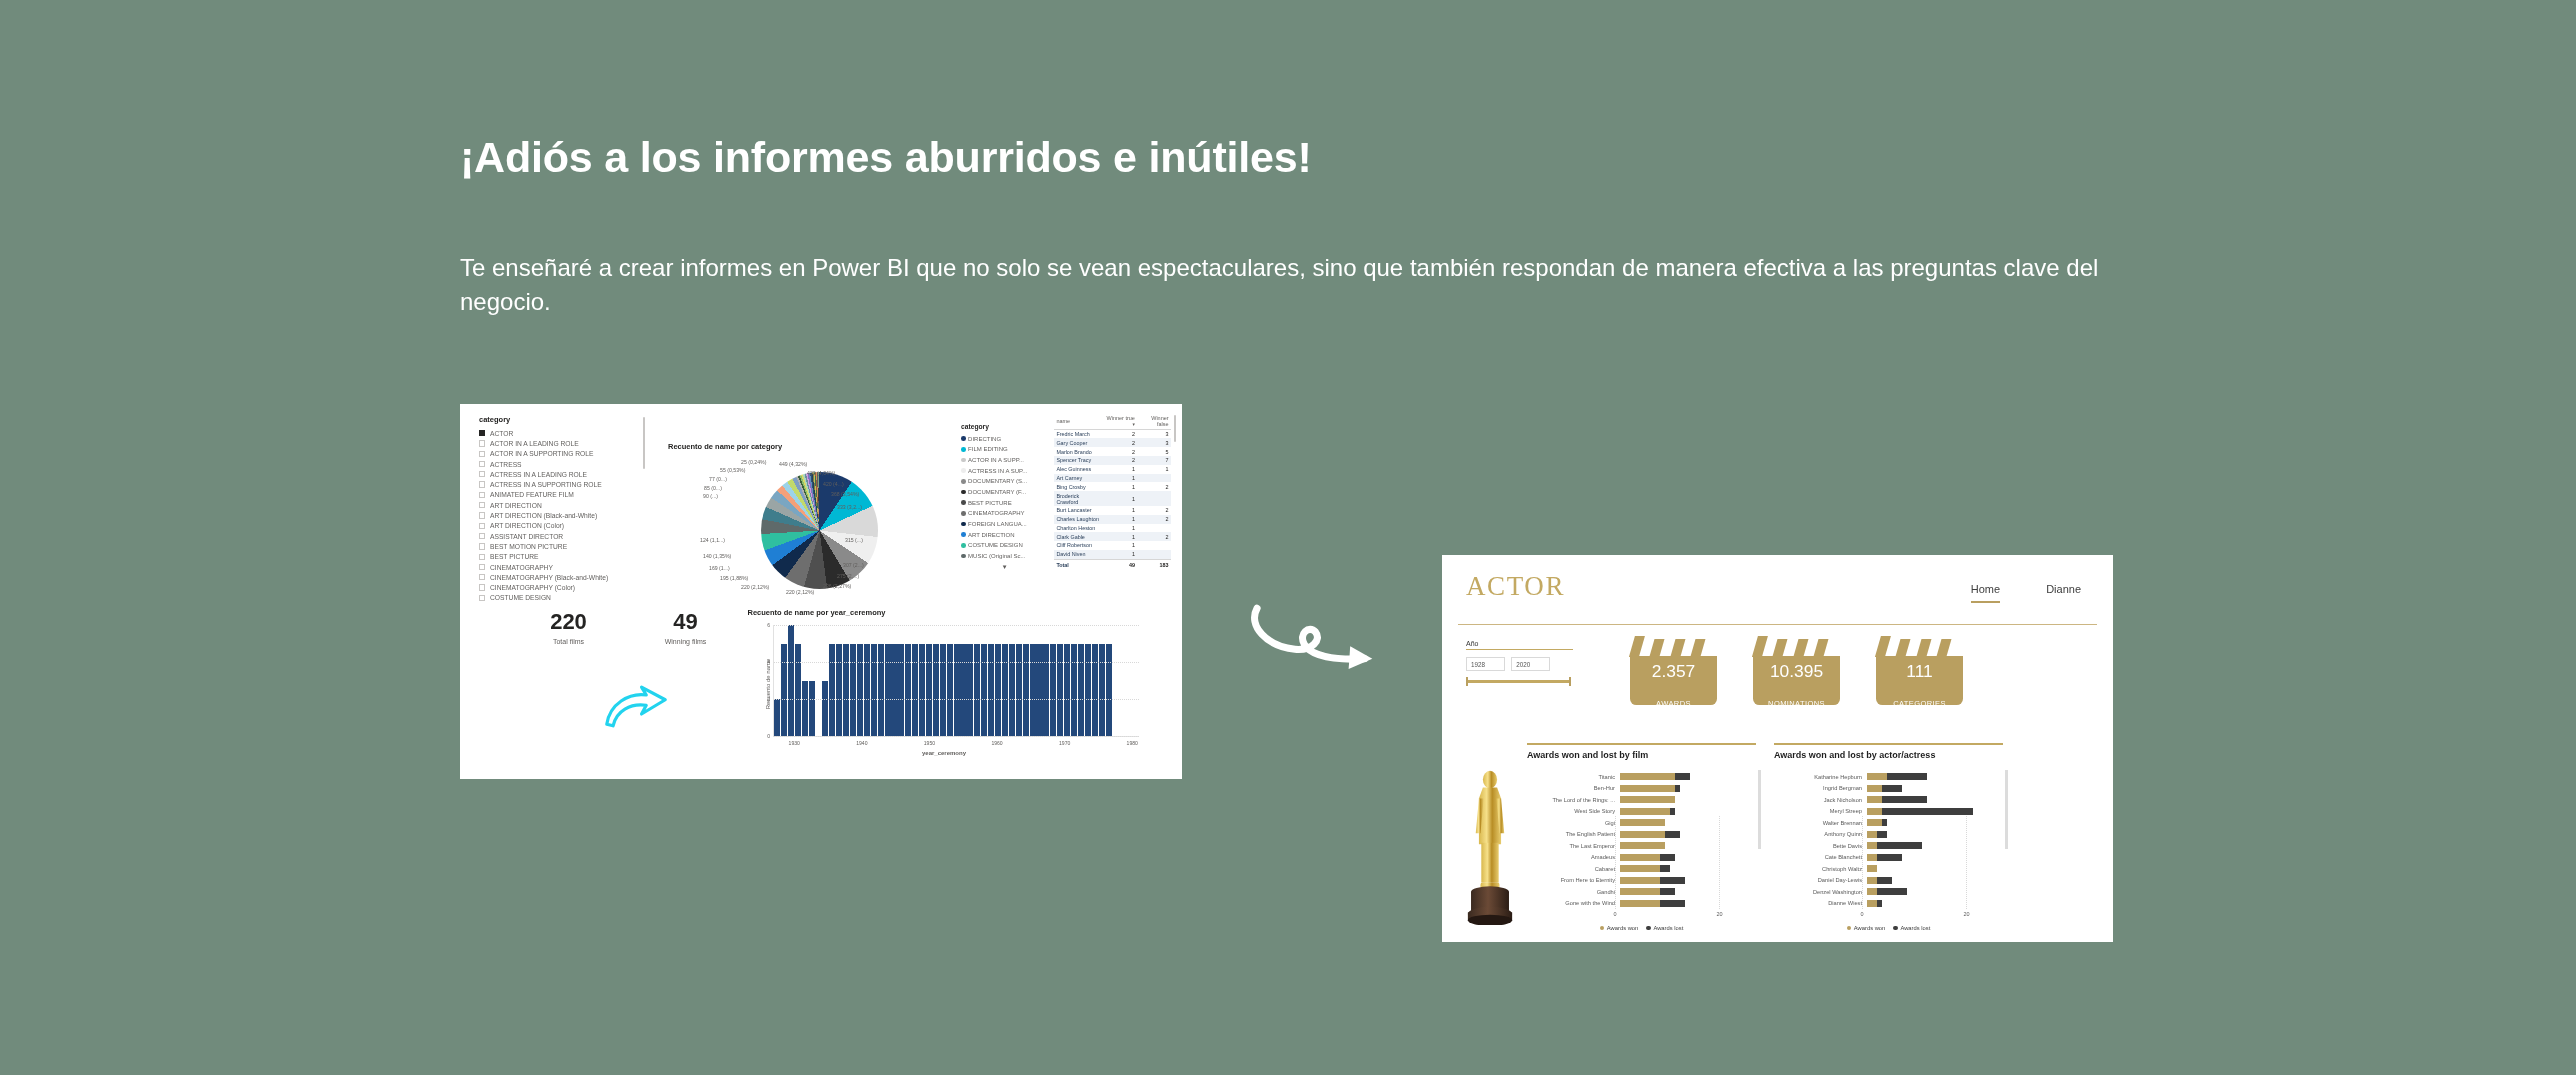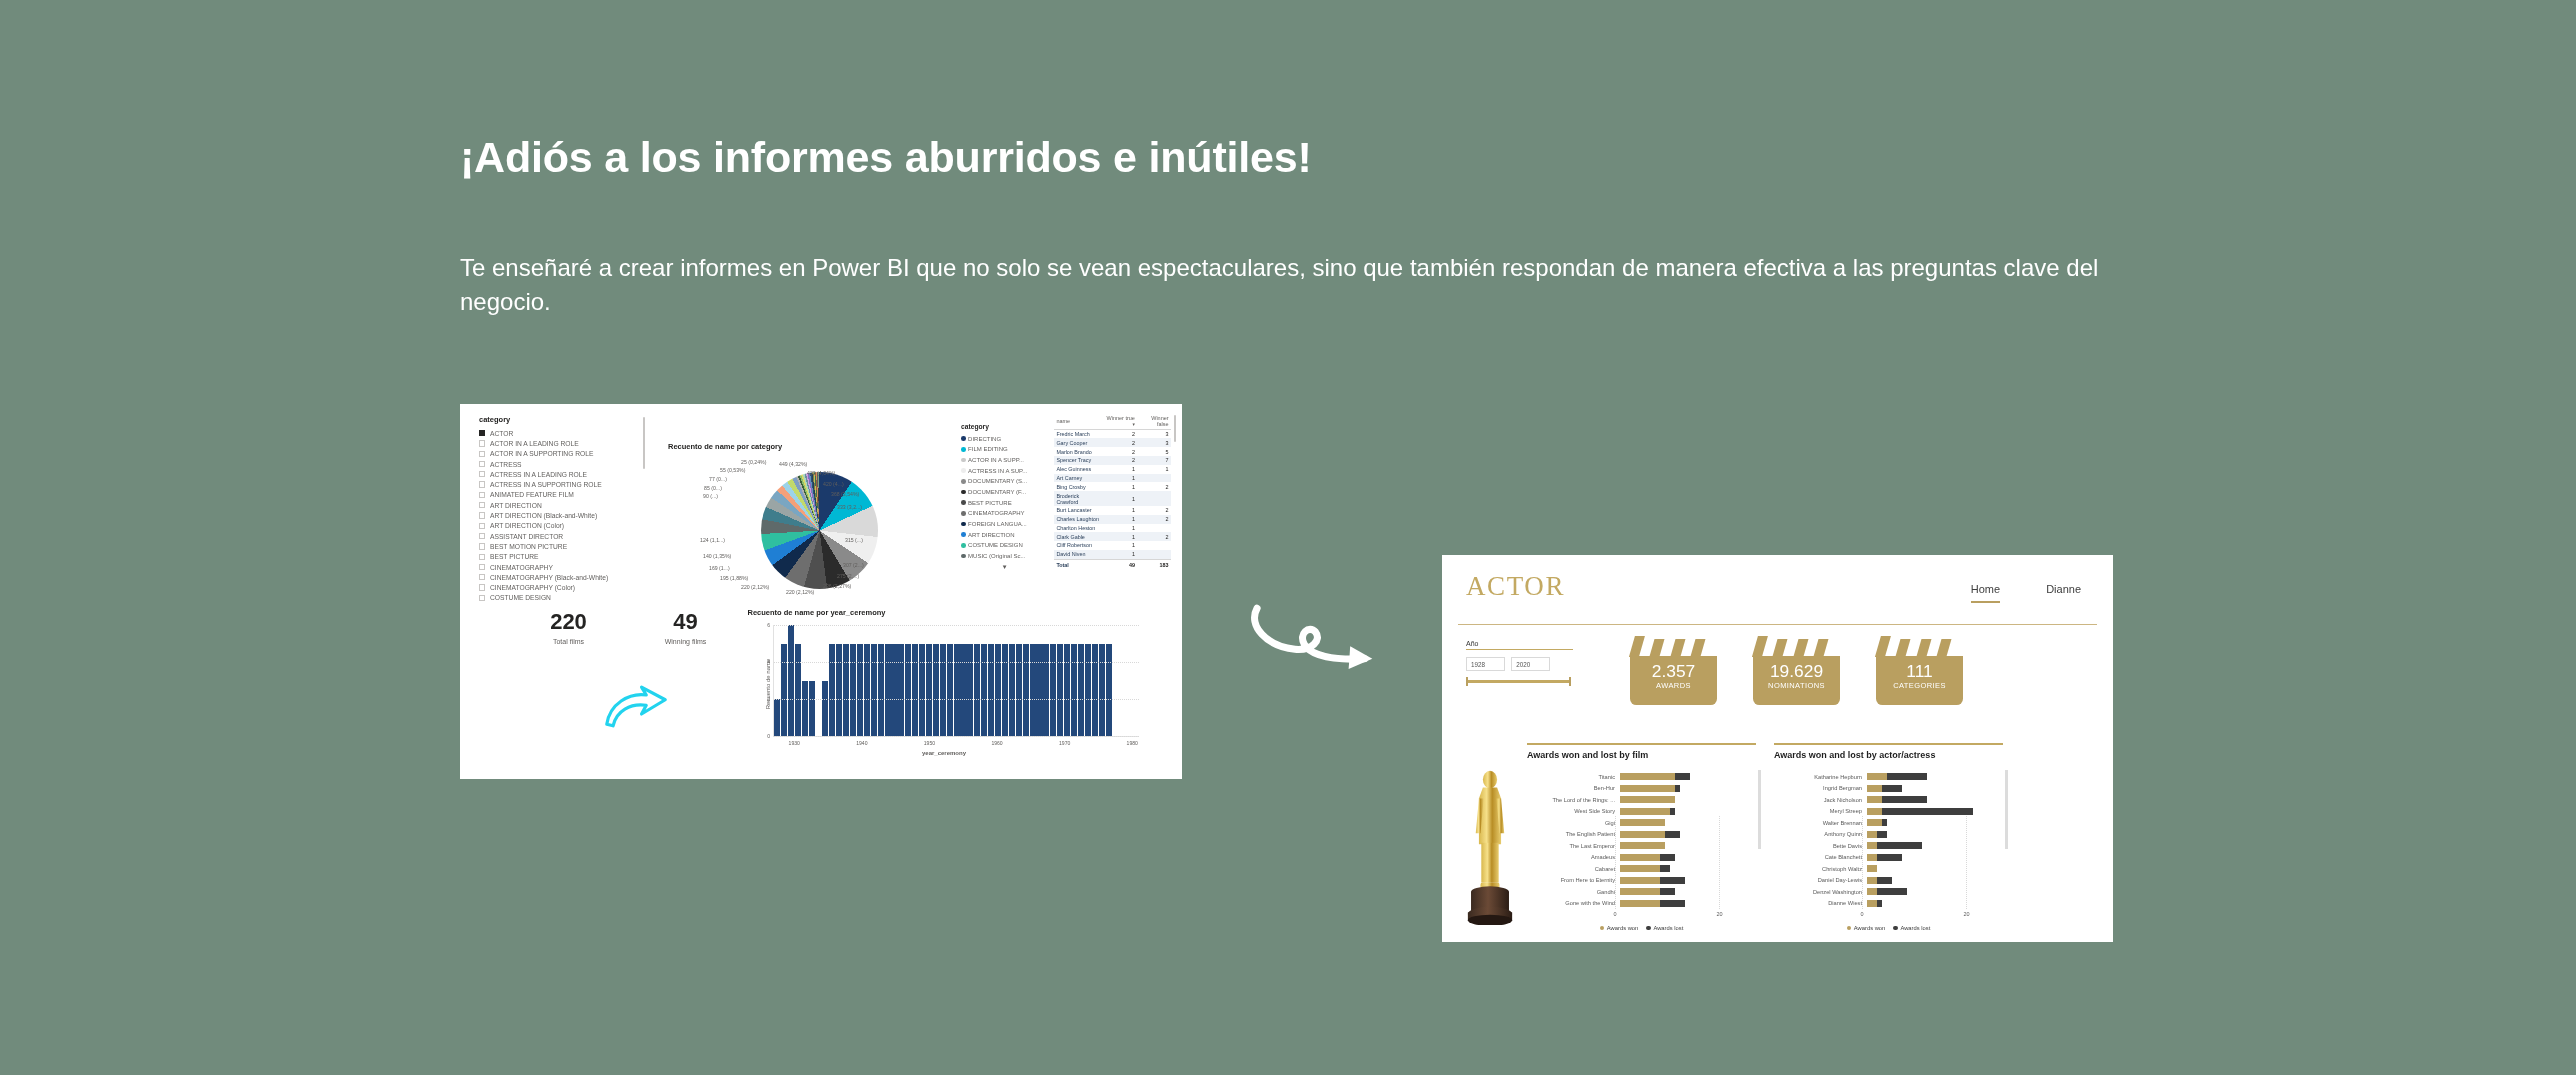--- a/index.html
+++ b/index.html
@@ -91,21 +91,21 @@
   .sl-inputs div{width:39px;height:13.4px;border:0.8px solid #d9d9d9;font-size:6.3px;color:#555;display:flex;align-items:center;padding-left:4px;box-sizing:border-box;}
   .sl-track{margin-top:9.5px;width:105px;height:2.4px;background:#c3a962;position:relative;}
   .sl-track i{position:absolute;top:-3.2px;width:2.4px;height:8.7px;background:#b99f60;}
 
   .kpis{position:absolute;left:188px;top:79px;display:flex;gap:36px;justify-content:flex-end;}
   .clap{width:87px;}
   .clap-top{height:22px;position:relative;}
   .clap-top i{position:absolute;bottom:0;width:10.3px;height:19px;background:#b99f60;transform:skewX(-16deg);}
   .clap-body{background:#b99f60;height:49px;border-radius:0 0 6.3px 6.3px;text-align:center;color:#fff;padding-top:6.3px;box-sizing:border-box;}
   .clap-num{font-size:17.4px;font-weight:300;line-height:1.1;}
-  .clap-cap{font-size:7.5px;letter-spacing:0.4px;margin-top:0;}
+  .clap-cap{font-size:7.5px;letter-spacing:0.4px;margin-top:18px;}
 
   .statue{position:absolute;left:17.4px;top:204px;width:62px;height:166px;}
 
   .panel{position:absolute;top:188px;width:229px;}
   .panel.film{left:85px;}
   .panel.actor{left:332px;}
   .p-rule{height:1.6px;background:#c3a962;width:100%;}
   .p-title{font-size:9px;font-weight:bold;color:#1f1f1f;margin-top:5.5px;}
   .hb-rows{margin-top:11px;}
   .hb-row{display:flex;align-items:center;height:11.5px;}
@@ -502,21 +502,21 @@
         </div>
       </div>
       <div class="clap">
         <div class="clap-top">
           <i style="left:1.6px;height:20.5px"></i>
           <i style="left:22px;height:17.4px"></i>
           <i style="left:43px;height:17.4px"></i>
           <i style="left:63px;height:17.4px"></i>
         </div>
         <div class="clap-body">
-          <div class="clap-num">19.629</div>
+          <div class="clap-num">10.395</div>
           <div class="clap-cap">NOMINATIONS</div>
         </div>
       </div>
       <div class="clap">
         <div class="clap-top">
           <i style="left:1.6px;height:20.5px"></i>
           <i style="left:22px;height:17.4px"></i>
           <i style="left:43px;height:17.4px"></i>
           <i style="left:63px;height:17.4px"></i>
         </div>

